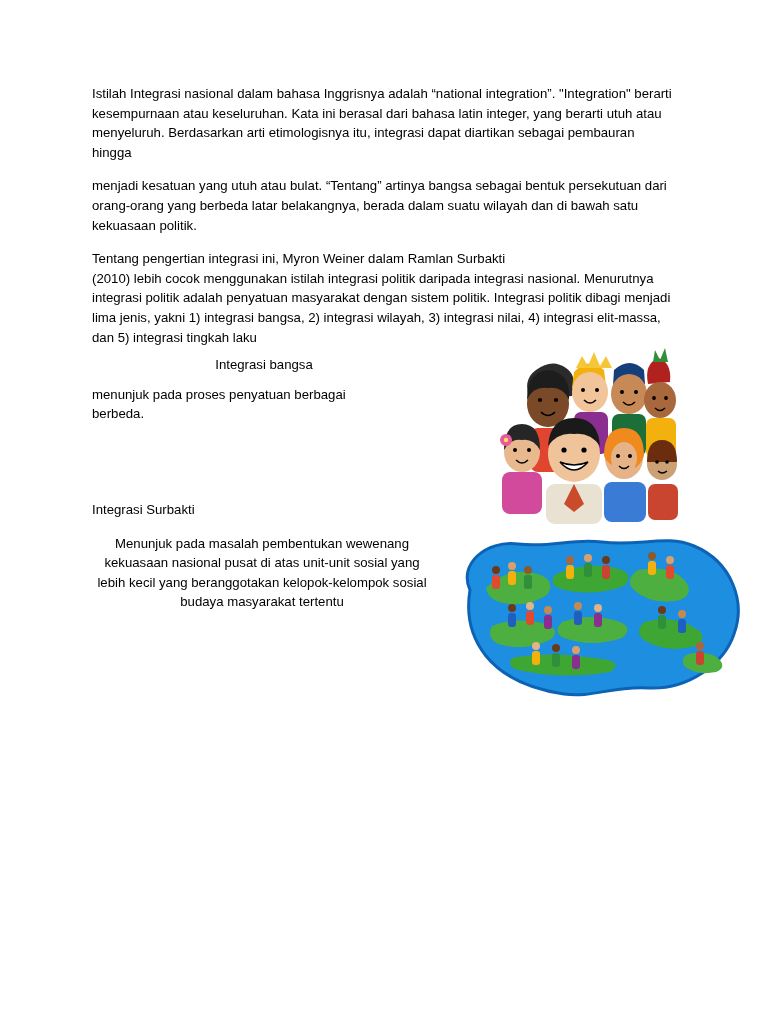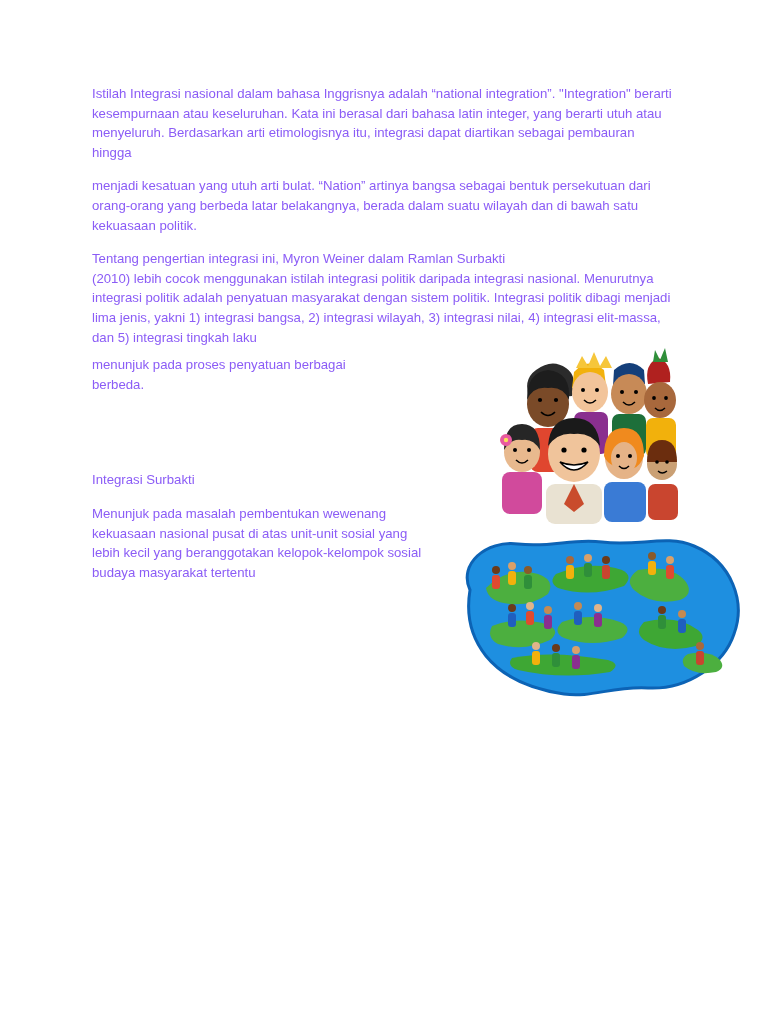--- a/index.html
+++ b/index.html
@@ -23,21 +23,21 @@
   .doc-body {
     position: absolute;
     left: 92px;
     top: 84px;
     width: 584px;
   }
   p {
     margin: 0;
     font-size: 13.2px;
     line-height: 19.6px;
-    color: #8b5cf6;
+    color: #000000;
   }
   .para {
     margin-bottom: 14px;
   }
   .tight {
     margin-bottom: 0;
   }
   .gap-sm { height: 8px; }
   .center-head {
     text-align: center;
@@ -49,20 +49,21 @@
   .section-title {
     font-size: 13.2px;
     line-height: 19.6px;
     margin: 0 0 14px 0;
   }
   .narrow {
     width: 380px;
   }
   .narrow2 {
     width: 340px;
+    text-align: center;
   }
   
   .illus-people {
     position: absolute;
     left: 490px;
     top: 342px;
     width: 195px;
     height: 185px;
   }
   
@@ -77,28 +78,29 @@
 </style>
 </head>
 <body>
 
 <div class="page">
 
   <div class="doc-body">
 
     <p class="para">Istilah Integrasi nasional dalam bahasa Inggrisnya adalah “national integration”. "Integration" berarti  kesempurnaan atau keseluruhan. Kata ini berasal  dari bahasa latin integer, yang berarti utuh atau menyeluruh. Berdasarkan arti etimologisnya itu, integrasi dapat diartikan sebagai pembauran hingga</p>
 
-    <p class="para">menjadi kesatuan yang utuh arti bulat. “Nation” artinya bangsa sebagai bentuk persekutuan dari orang-orang yang berbeda latar belakangnya, berada dalam suatu wilayah dan di bawah satu kekuasaan politik.</p>
+    <p class="para">menjadi kesatuan yang utuh atau bulat. “Tentang” artinya bangsa sebagai bentuk persekutuan dari orang-orang yang berbeda latar belakangnya, berada dalam suatu wilayah dan di bawah satu kekuasaan politik.</p>
 
 
     <p class="tight">Tentang pengertian integrasi ini, Myron Weiner dalam Ramlan Surbakti</p>
     <p class="tight">(2010) lebih cocok menggunakan istilah integrasi politik daripada integrasi nasional. Menurutnya integrasi politik adalah penyatuan masyarakat dengan sistem politik. Integrasi politik dibagi menjadi lima jenis, yakni 1) integrasi bangsa, 2) integrasi wilayah, 3) integrasi nilai, 4) integrasi elit-massa, dan 5) integrasi tingkah laku</p>
 
     <div class="gap-sm"></div>
 
+    <p class="center-head">Integrasi bangsa</p>
 
     <p class="tight narrow">menunjuk pada proses penyatuan berbagai</p>
     <p class="tight narrow">berbeda.</p>
 
     <div style="height:76px"></div>
 
     <p class="section-title">Integrasi Surbakti</p>
 
     <p class="narrow2">Menunjuk pada masalah pembentukan wewenang kekuasaan nasional pusat di atas unit-unit sosial yang lebih kecil yang beranggotakan kelopok-kelompok sosial budaya masyarakat tertentu</p>
 

